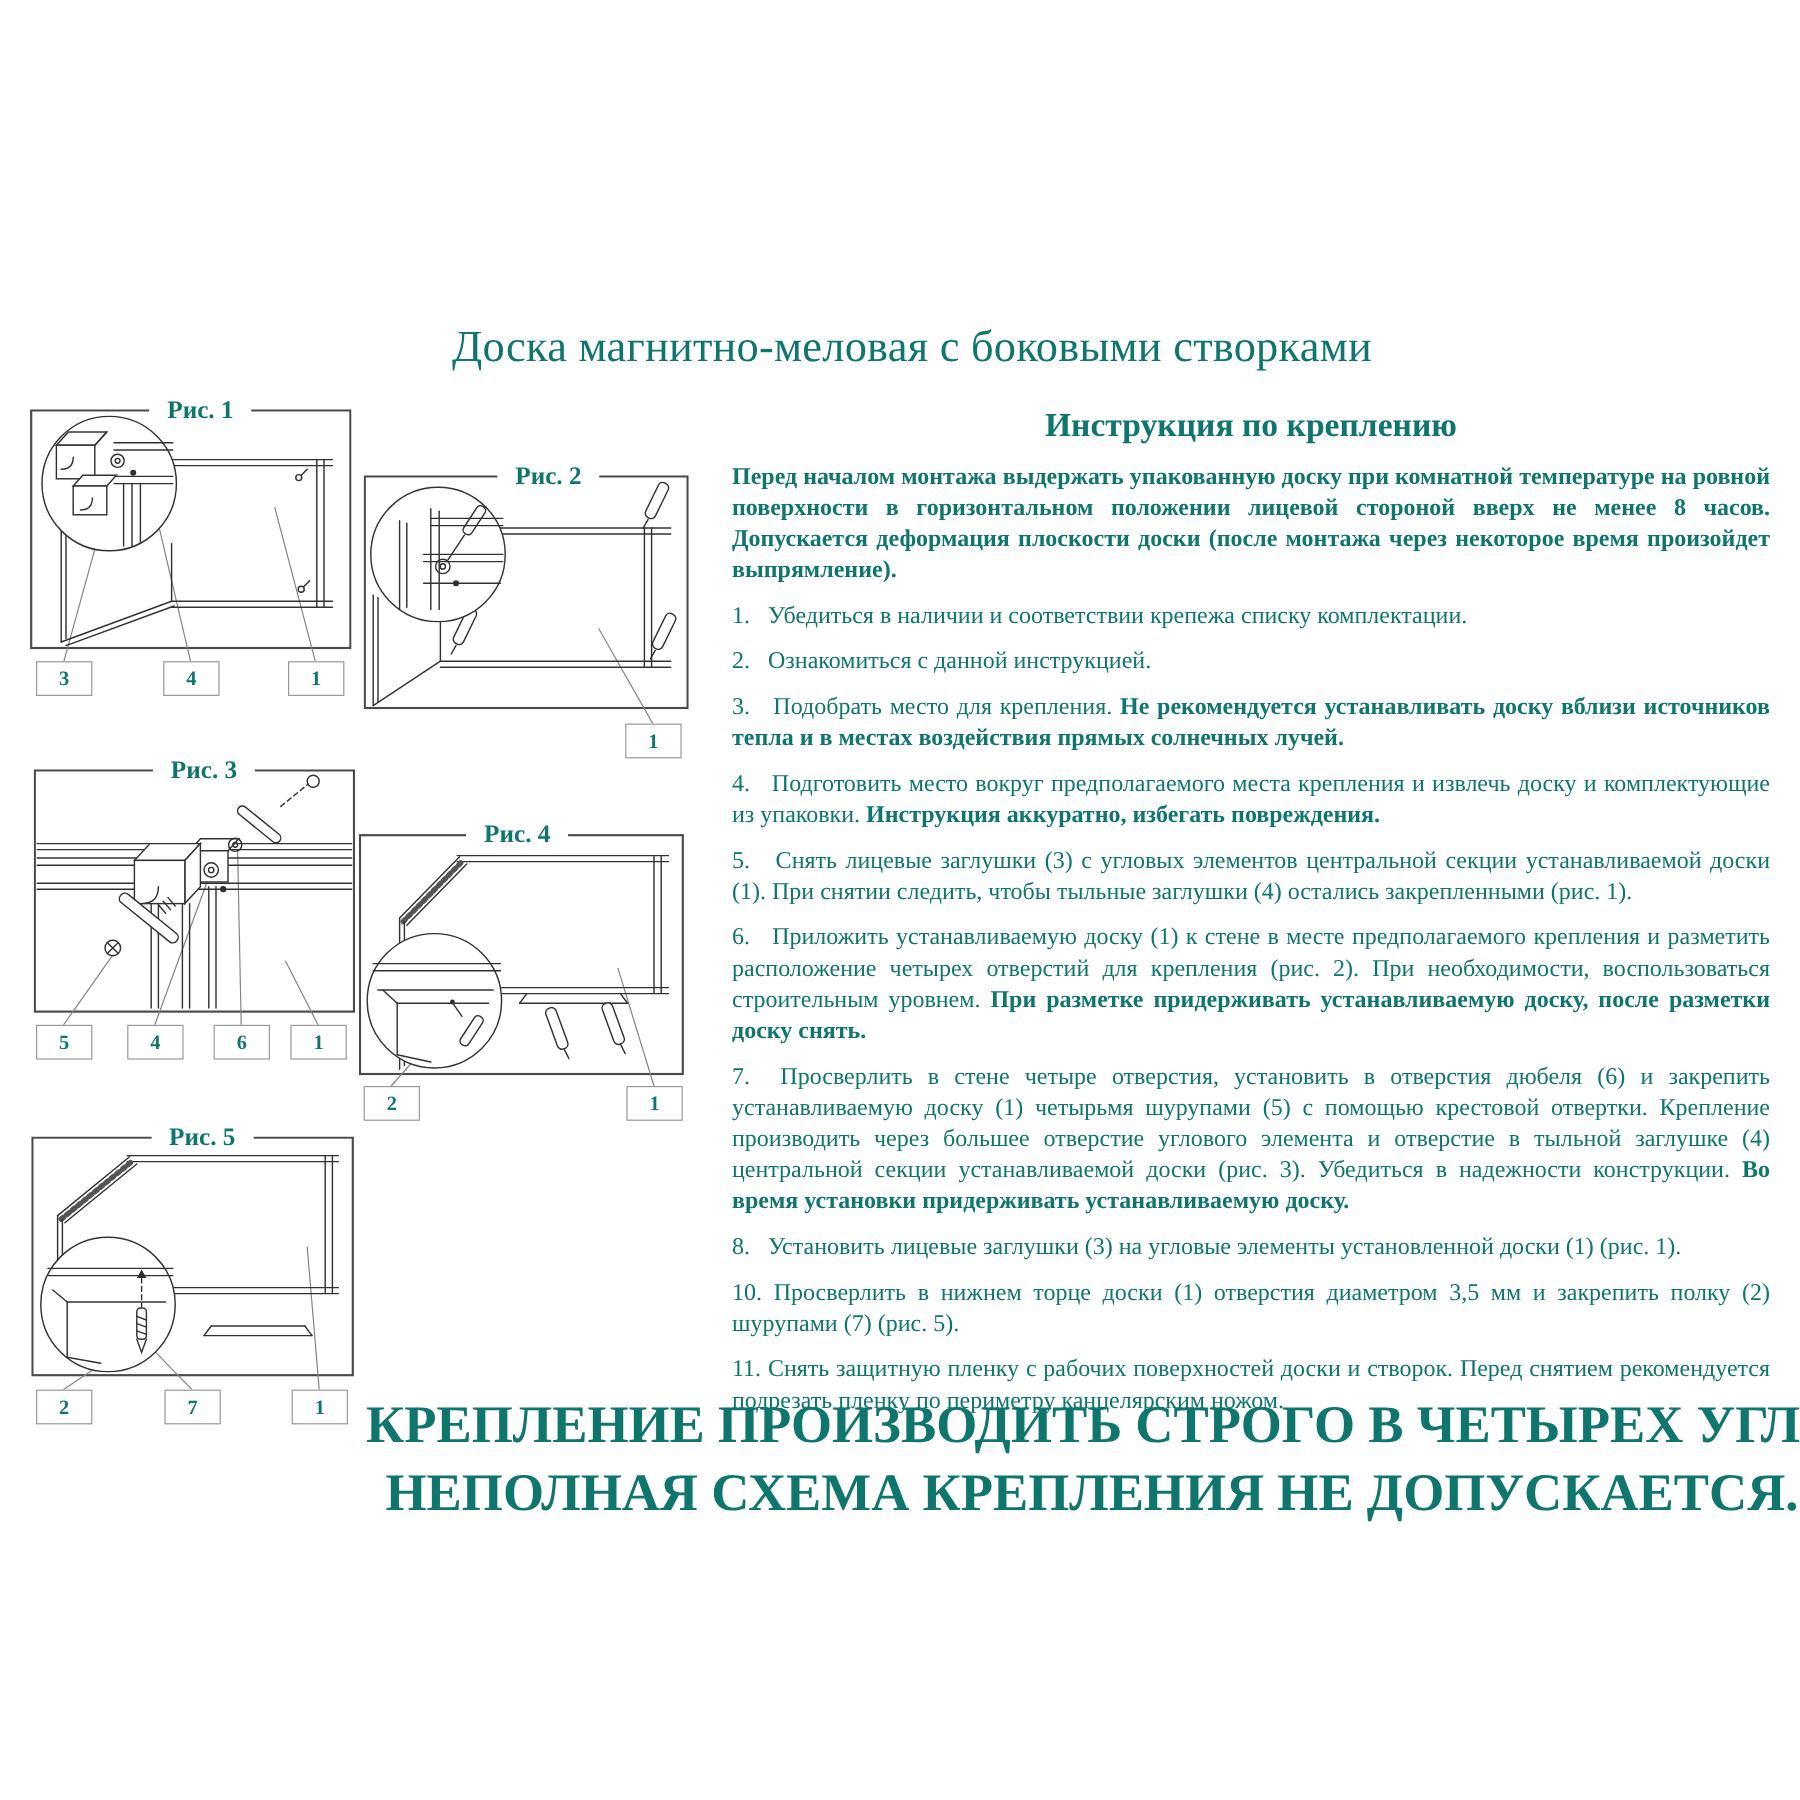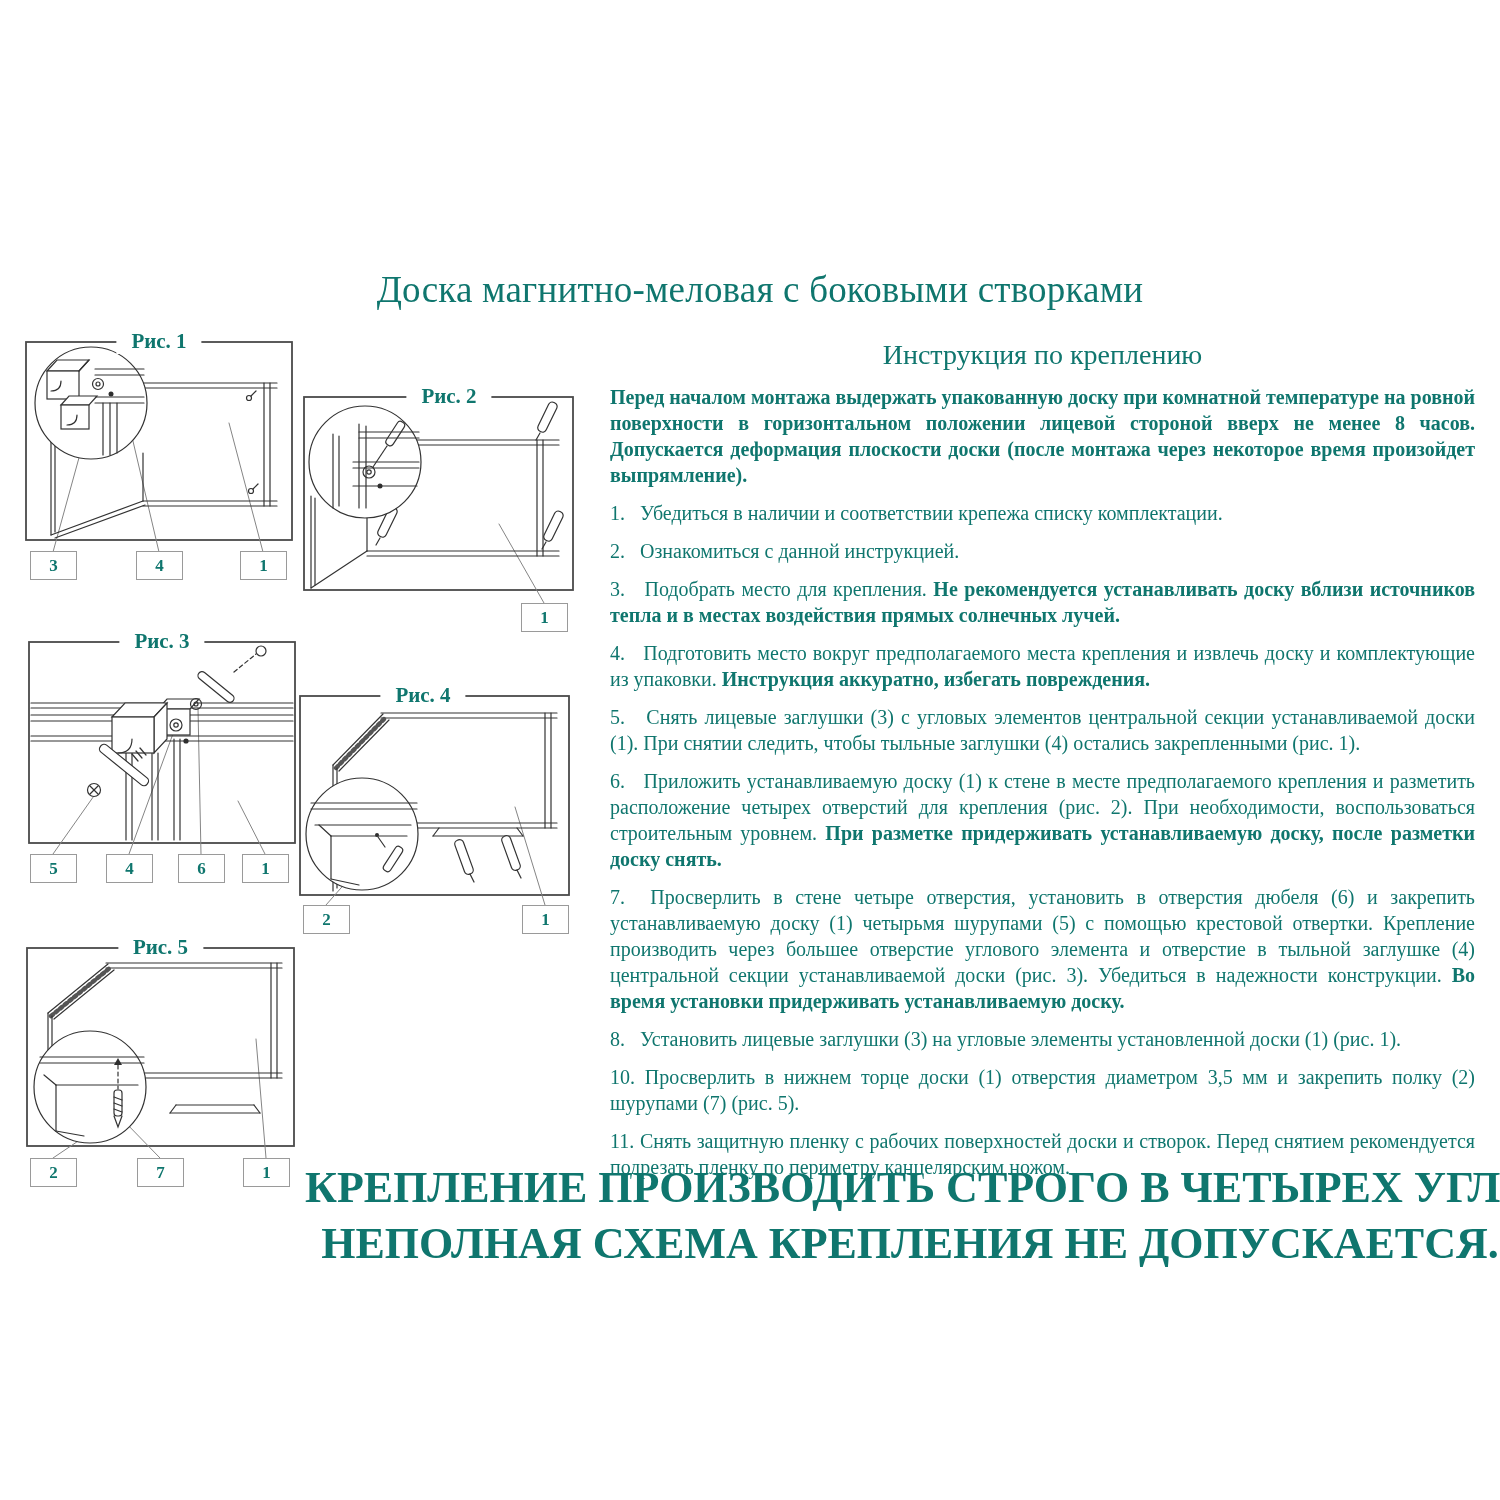--- a/index.html
+++ b/index.html
@@ -10,30 +10,30 @@
   }
   .doc-title {
     position:absolute; top:268px; left:20px; width:1480px;
     text-align:center; font-size:37px; font-weight:normal; letter-spacing:.2px;
   }
   .text-col {
     position:absolute; left:598px; top:338px; width:889px;
     font-size:20px; line-height:26px; text-align:justify;
   }
   .text-col h2 {
-    margin:0 0 9px 0; font-size:28px; line-height:34px; font-weight:normal; text-align:center;
+    margin:0 0 9px 0; font-size:28px; line-height:34px; font-weight:bold; text-align:center;
   }
   .text-col p { margin:12px; }
   .text-col b { font-weight:bold; }
   .warning {
     position:absolute; left:305px; top:1160px; width:1210px;
     text-align:center; font-weight:bold; font-size:44px; line-height:56px;
   }
   .warning .wline { white-space:nowrap; }
-  .fig { position:absolute; }
+  .fig { position:absolute;padding-left:16px; }
   .fig svg { position:absolute; left:0; top:0; display:block; }
   .fig svg line, .fig svg path, .fig svg circle, .fig svg rect {
     stroke:#333; stroke-width:1.2; fill:none; stroke-linecap:round;
   }
   .fig svg .frame { stroke:#4a4a4a; stroke-width:1.8; fill:none; }
   .fig svg .lead  { stroke:#858585; stroke-width:1; }
   .fig svg .wfill { fill:#fff; }
   .fig svg .dark  { fill:#2e2e2e; stroke:none; }
   .fig svg .dash  { stroke-dasharray:4 3; }
   .fig svg .hatch { stroke:#555; stroke-width:4.5; stroke-dasharray:2.5 3.5; }

